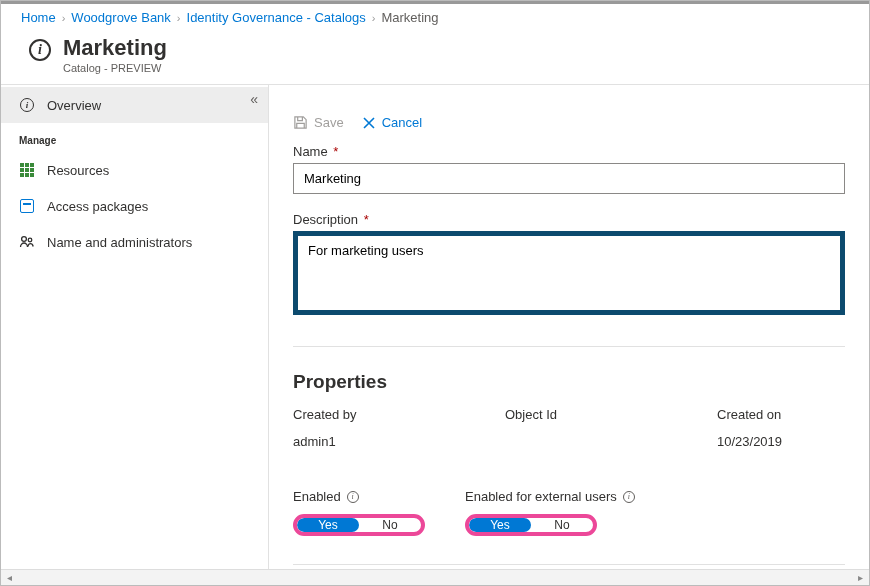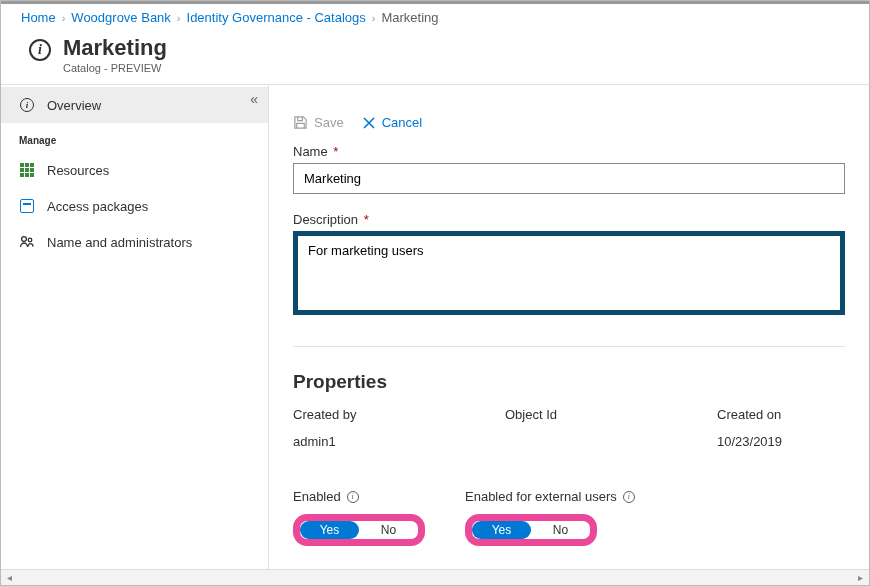--- a/index.html
+++ b/index.html
@@ -53,21 +53,21 @@
   .section-title { font-size:19px; font-weight:700; margin:0 0 14px 0; }
   .prop-row { display:flex; gap:52px; }
   .prop-col { min-width:160px; }
   .prop-label { font-size:13px; color:#323130; margin-bottom:12px; }
   .prop-value { font-size:13px; color:#323130; }
 
   .toggle-row { display:flex; gap:40px; margin-top:40px; }
   .toggle-label { font-size:13px; display:flex; align-items:center; gap:6px; margin-bottom:10px; }
   .info-sm-inline { width:12px; height:12px; border:1px solid #605e5c; border-radius:50%; display:inline-flex; align-items:center; justify-content:center; font-family:Georgia,serif; font-style:italic; font-size:8px; color:#605e5c; }
 
-  .pill-toggle { display:inline-flex; border:7px solid #ec4899; border-radius:14px; overflow:hidden; height:32px; width:132px; }
+  .pill-toggle { display:inline-flex; border:4px solid #ec4899; border-radius:14px; overflow:hidden; height:22px; width:132px; }
   .pill-toggle .opt { flex:1; display:flex; align-items:center; justify-content:center; font-size:12px; cursor:pointer; }
   .pill-toggle .opt.active { background:#0078d4; color:#fff; border-radius:14px; }
 
   
   .hscroll { position:absolute; bottom:0; left:0; right:0; height:16px; background:#f3f3f3; border-top:1px solid #ddd; display:flex; align-items:center; justify-content:space-between; padding:0 2px; font-size:10px; color:#888; }
   .hscroll .arrow { cursor:pointer; padding:0 4px; }
 
   .outer { position:relative; width:100%; height:100%;border-radius:8px; }
 </style>
 </head>

